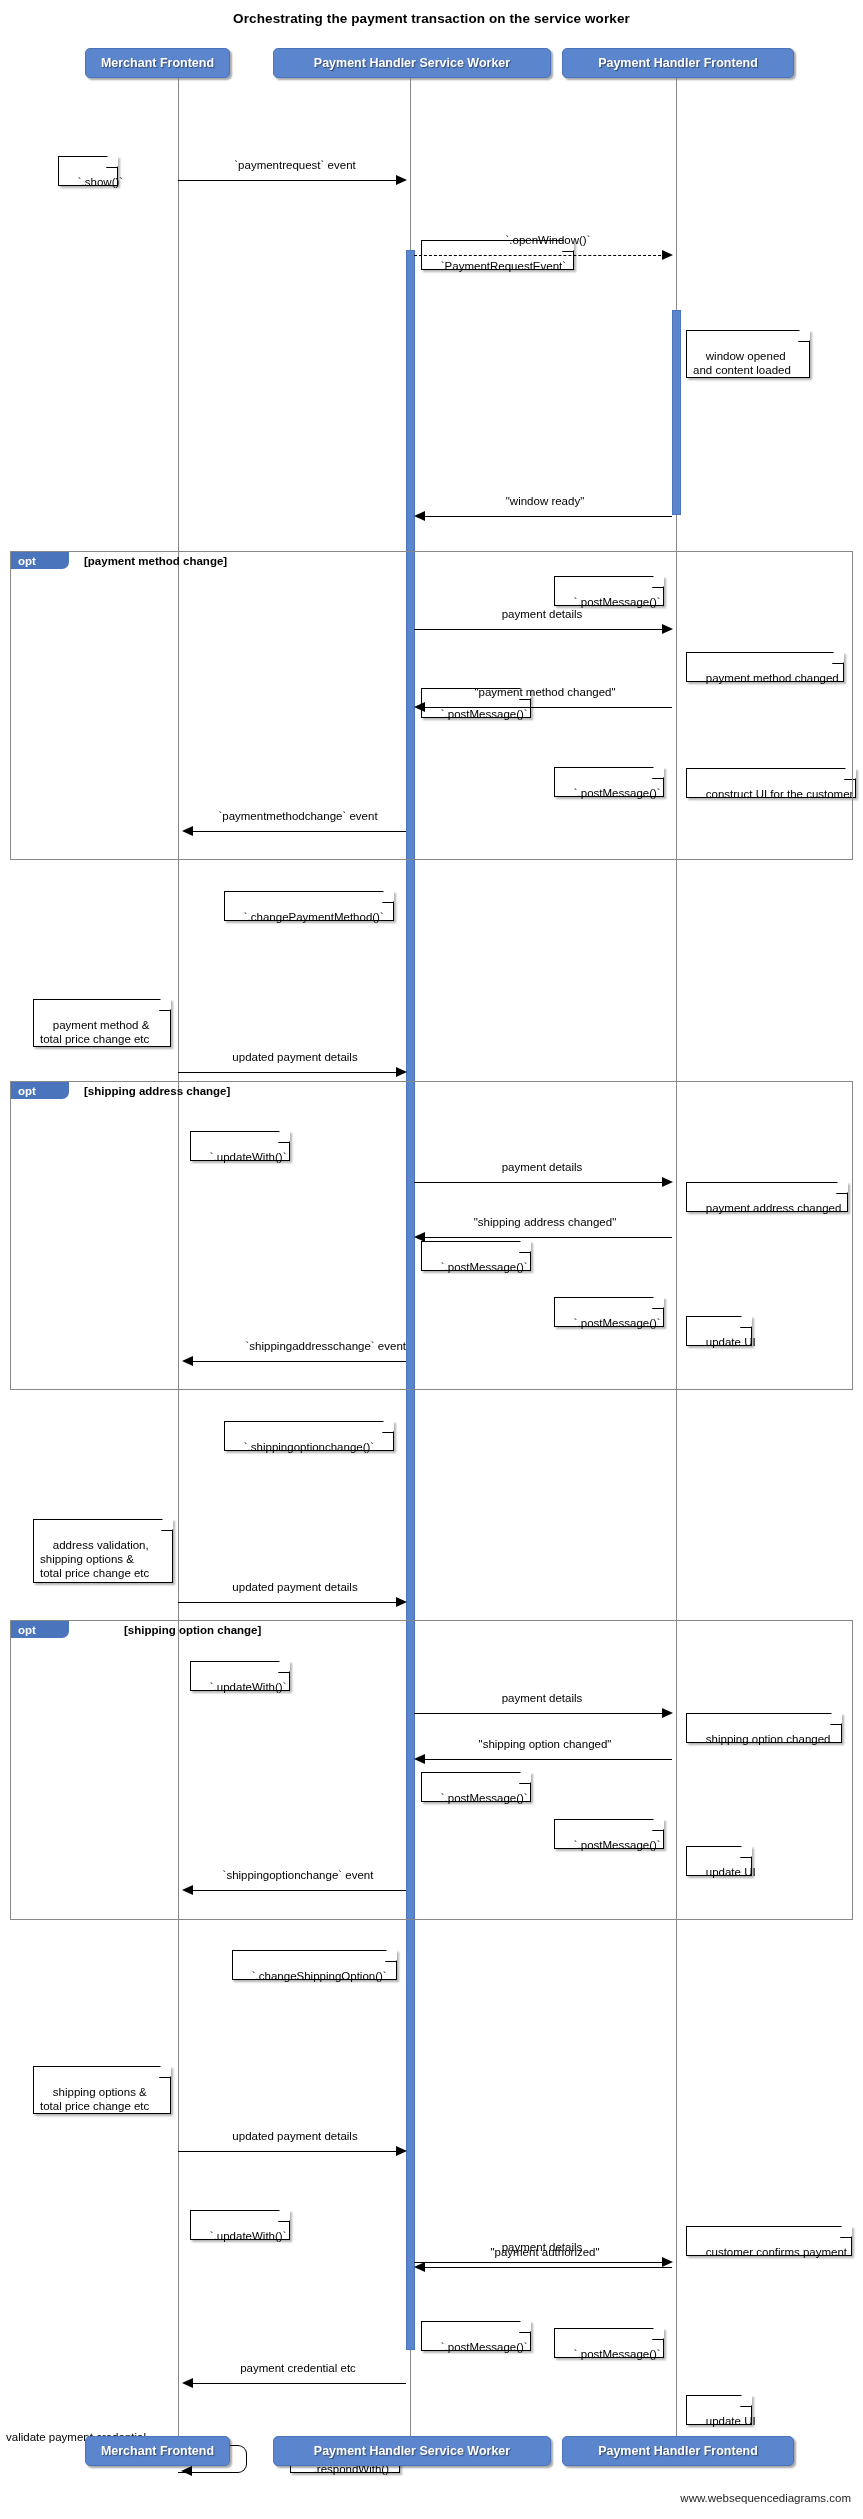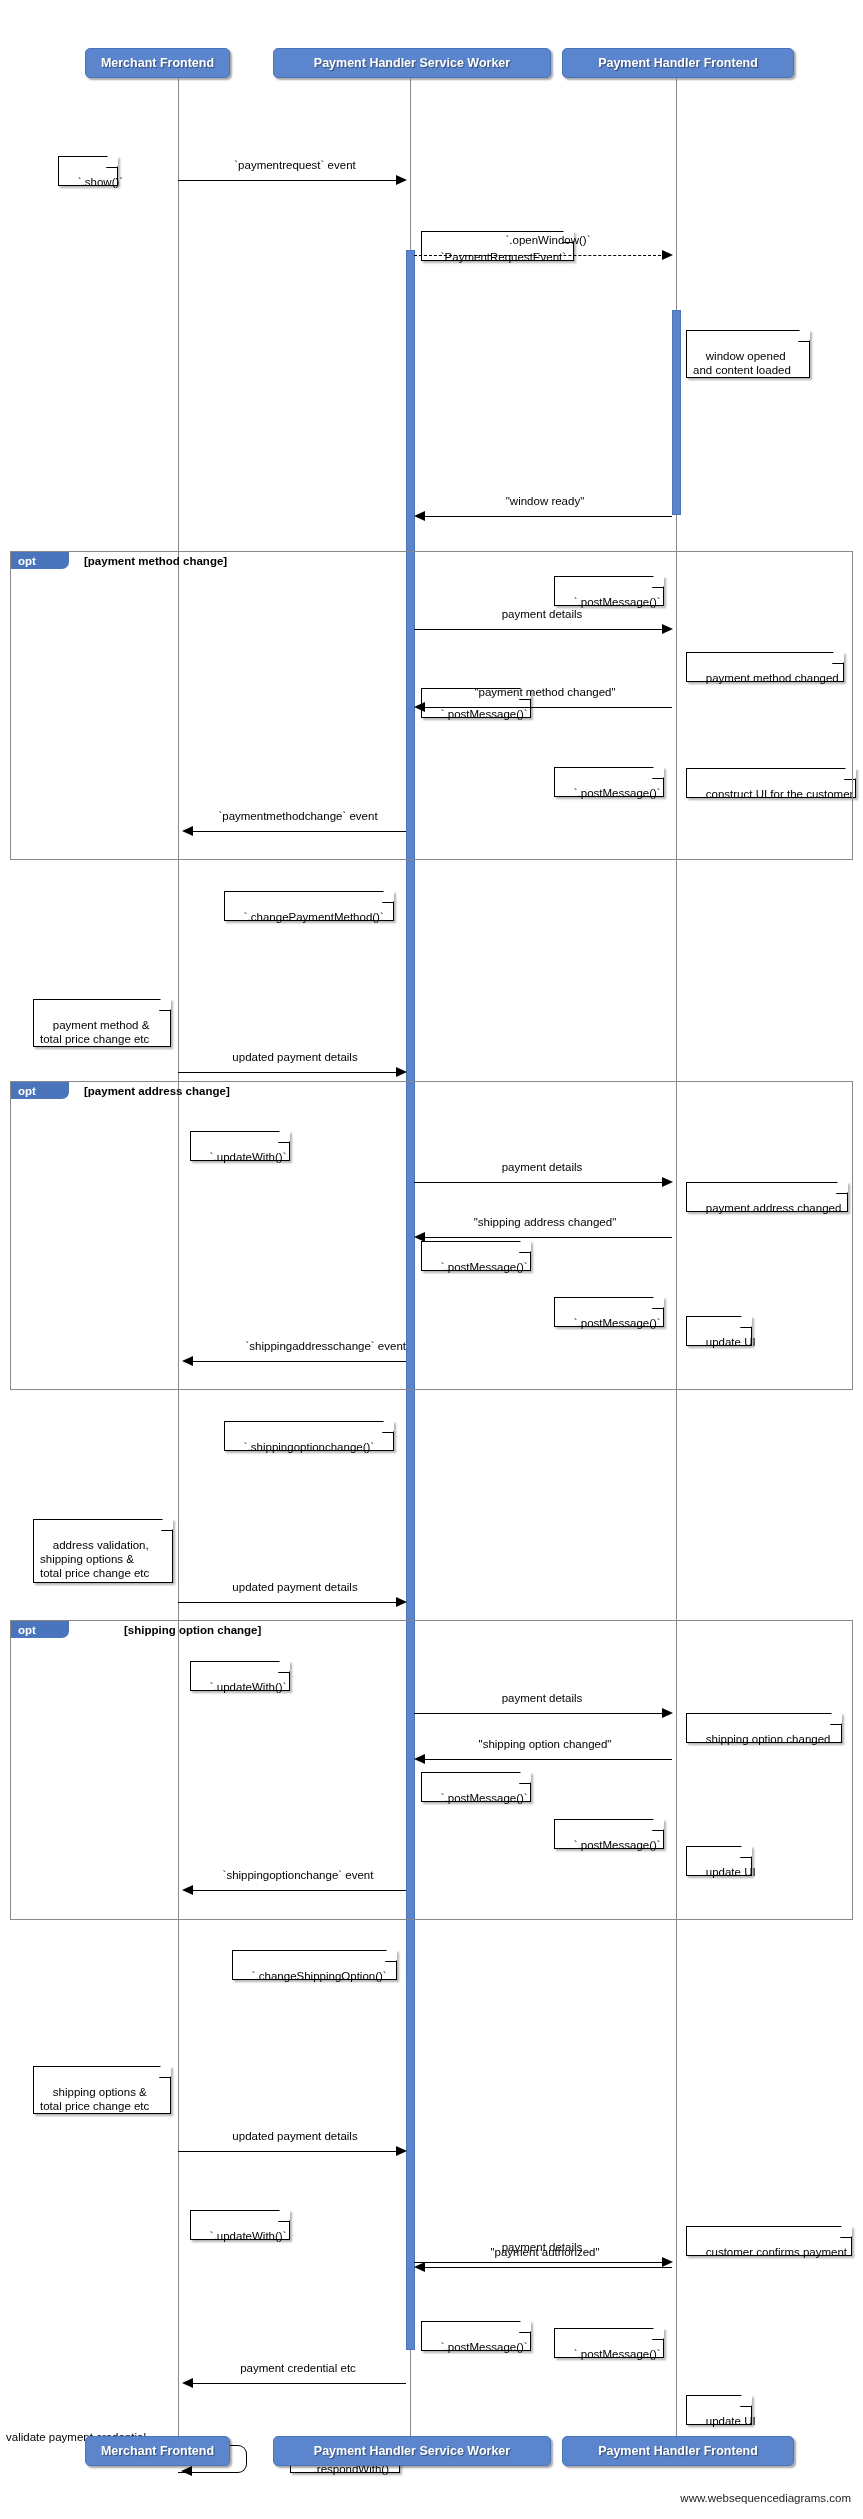--- a/index.html
+++ b/index.html
@@ -181,20 +181,21 @@
     font-size: 11.5px;
     color: #222222;
     white-space: nowrap;
   }
 </style>
 </head>
 <body>
 
 <div id="diagram">
 
+  <div class="diagram-title">Orchestrating the payment transaction on the service worker</div>
 
   <div class="participant" style="left:85px; top:48px; width:145px;">
     <span>Merchant Frontend</span>
   </div>
   <div class="participant" style="left:273px; top:48px; width:278px;">
     <span>Payment Handler Service Worker</span>
   </div>
   <div class="participant" style="left:562px; top:48px; width:232px;">
     <span>Payment Handler Frontend</span>
   </div>
@@ -207,21 +208,21 @@
   <div class="activation" style="left:672px; top:310px; height:205px;"></div>
 
   <div class="note" style="left:58px; top:108px; width:60px; height:30px;">
     <span>`.show()`</span>
   </div>
 
   <div class="msg-label" style="left:182px; top:159px; width:226px;">`paymentrequest` event</div>
   <div class="msg" style="left:178px; top:180px; width:222px;"></div>
   <div class="arrowhead right" style="left:396px; top:175px;"></div>
 
-  <div class="note" style="left:421px; top:183px; width:153px; height:30px;">
+  <div class="note" style="left:421px; top:192px; width:153px; height:30px;">
     <span>`PaymentRequestEvent`</span>
   </div>
 
   <div class="msg-label" style="left:418px; top:234px; width:260px;">`.openWindow()`</div>
   <div class="msg dashed" style="left:414px; top:255px; width:252px;"></div>
   <div class="arrowhead right" style="left:662px; top:250px;"></div>
 
   <div class="note" style="left:686px; top:282px; width:124px; height:48px;">
     <span>window opened
 and content loaded</span>
@@ -296,21 +297,21 @@
   </div>
 
   <div class="note" style="left:686px; top:1268px; width:66px; height:30px;">
     <span>update UI</span>
   </div>
 
   <div class="fragment" style="left:10px; top:1081px; width:843px; height:309px;"></div>
   <div class="fragment-tab" style="left:11px; top:1082px; width:58px;">
     <span>opt</span>
   </div>
-  <div class="fragment-cond" style="left:84px; top:1085px;">[payment address change]</div>
+  <div class="fragment-cond" style="left:84px; top:1085px;">[shipping address change]</div>
 
   <div class="note" style="left:686px; top:1134px; width:162px; height:30px;">
     <span>payment address changed</span>
   </div>
 
   <div class="msg-label" style="left:420px; top:1216px; width:250px;">"shipping address changed"</div>
   <div class="msg" style="left:424px; top:1237px; width:248px;"></div>
   <div class="arrowhead left" style="left:414px; top:1232px;"></div>
 
   <div class="note" style="left:554px; top:1249px; width:110px; height:30px;">

